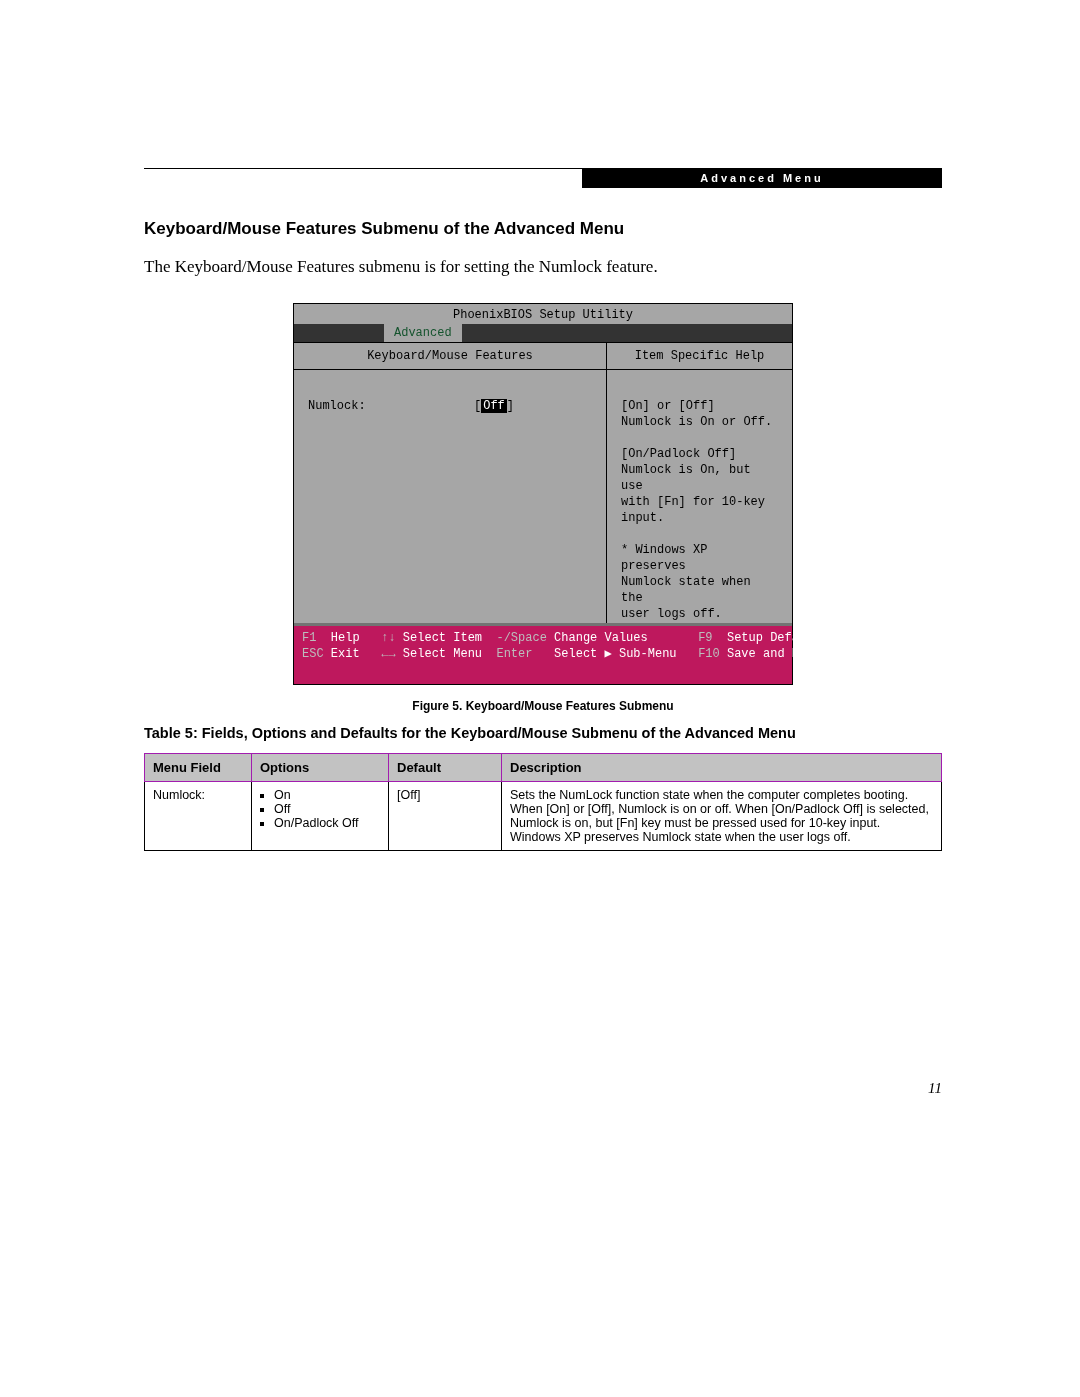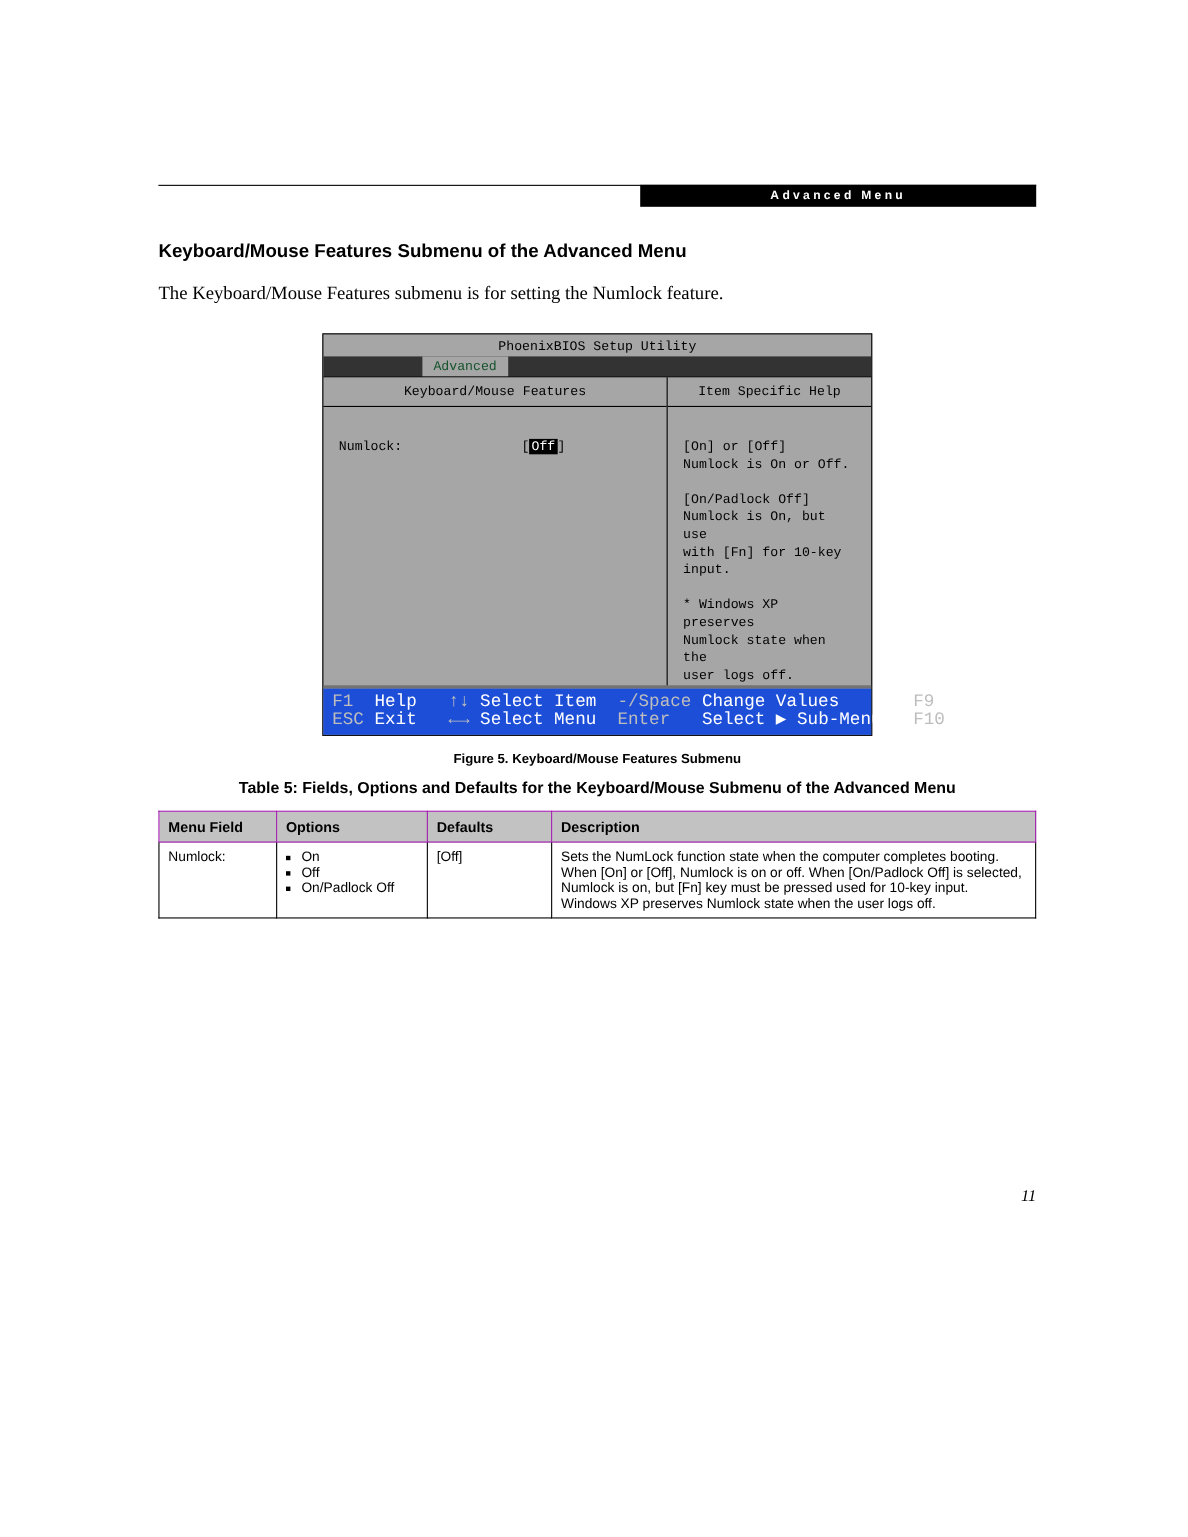--- a/index.html
+++ b/index.html
@@ -116,43 +116,42 @@
     color: #fff;
     padding: 0 2px;
   }
   .bios-right-content {
     padding: 28px 14px 0 14px;
     flex: 1;
     line-height: 16px;
     white-space: pre-line;
   }
   .bios-footer {
-    background: #1d4ed8;
+    background: #be185d;
     color: #fff;
-    padding: 4px 8px 6px 8px;
+    padding: 4px 8px 22px 8px;
     line-height: 16px;
-    font-size: 16px;
+    font-size: 12px;
   }
   .bios-footer .row {
     display: flex;
   }
   .fk { color: #bdbdbd; white-space: pre; }
   .ft { white-space: pre; }
   .caption {
     font-family: Arial, Helvetica, sans-serif;
     font-weight: bold;
     font-size: 12px;
     text-align: center;
     margin: 14px 0 12px 0;
   }
   .table-title {
     font-family: Arial, Helvetica, sans-serif;
     font-weight: bold;
     font-size: 14.5px;
-    text-align: center;
     margin-bottom: 12px;
   }
   table.fields {
     width: 100%;
     border-collapse: collapse;
     font-family: Arial, Helvetica, sans-serif;
     font-size: 12.5px;
     border: 1px solid #000;
   }
   table.fields th {
@@ -268,21 +267,21 @@
 
   <div class="caption">Figure 5.  Keyboard/Mouse Features Submenu</div>
 
   <div class="table-title">Table 5: Fields, Options and Defaults for the Keyboard/Mouse Submenu of the Advanced Menu</div>
 
   <table class="fields">
     <thead>
       <tr>
         <th class="col-field">Menu Field</th>
         <th class="col-options">Options</th>
-        <th class="col-default">Defaults</th>
+        <th class="col-default">Default</th>
         <th>Description</th>
       </tr>
     </thead>
     <tbody>
       <tr>
         <td>Numlock:</td>
         <td>
           <ul>
             <li>On</li>
             <li>Off</li>

